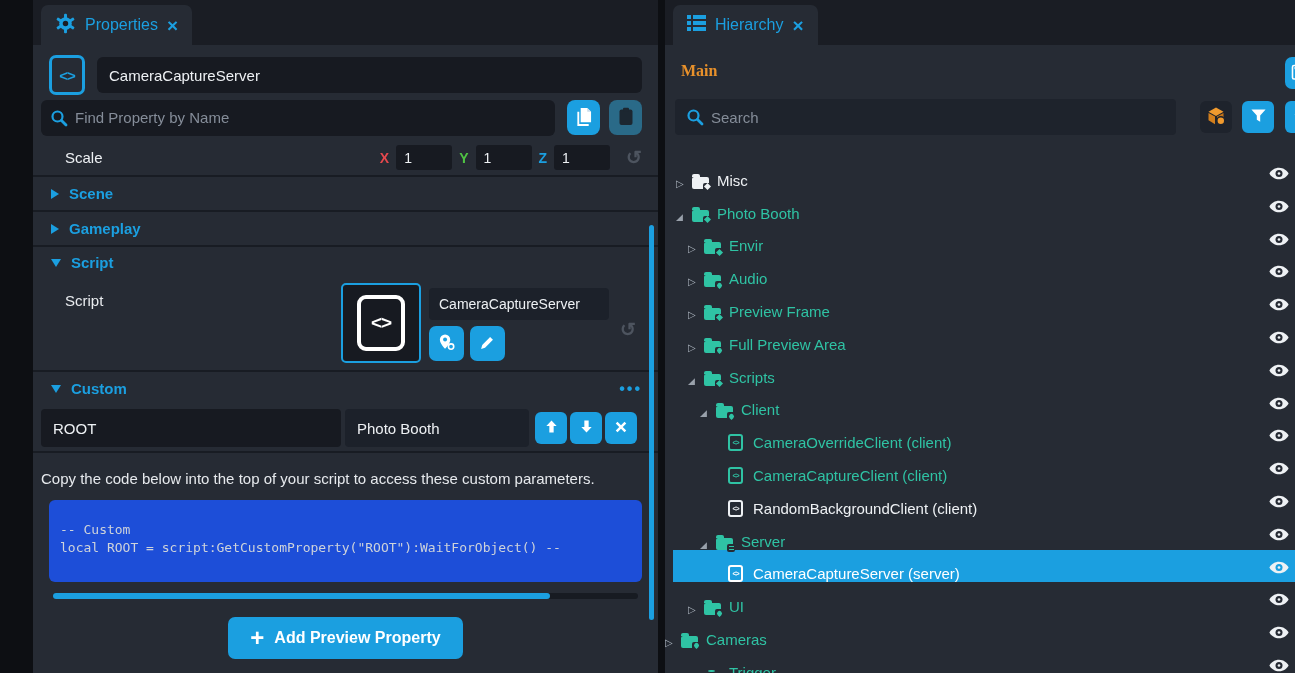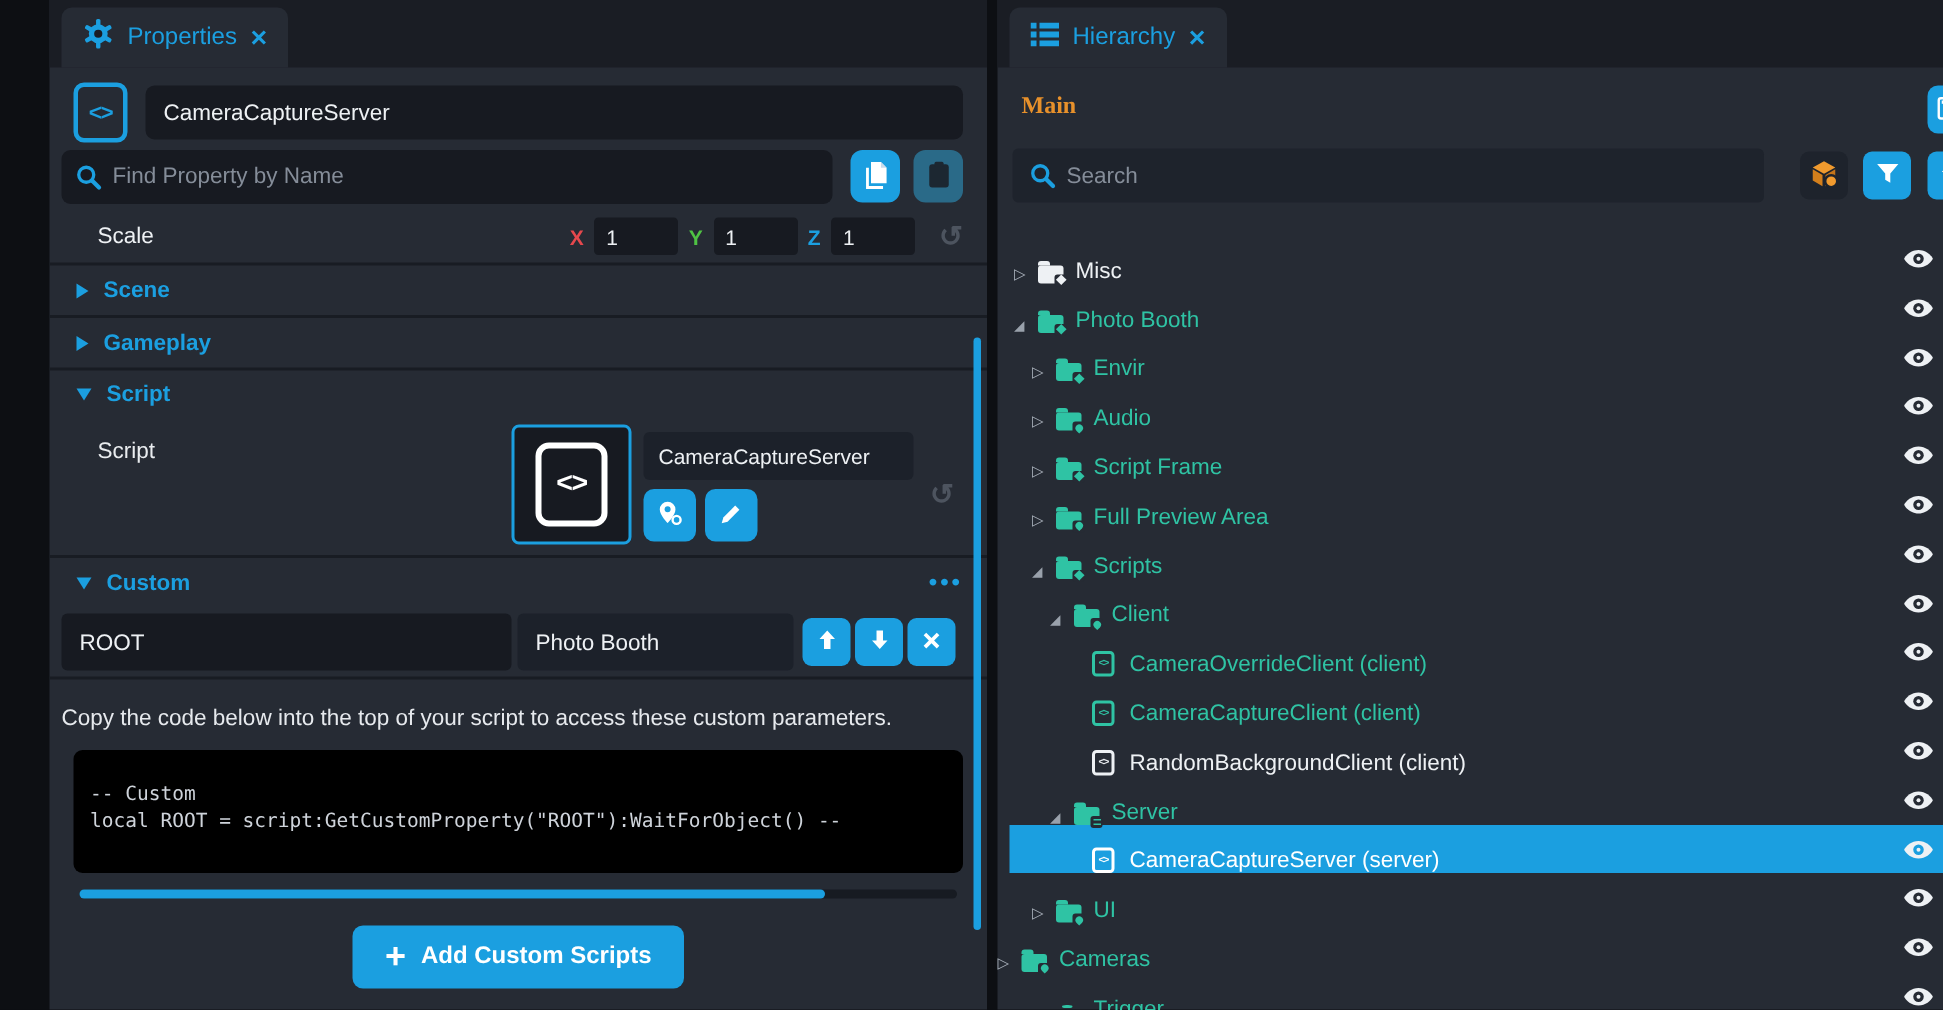--- a/index.html
+++ b/index.html
@@ -86,21 +86,21 @@
     border-bottom:2px solid #181c23; }
   .custom-name { width:300px; height:38px; padding:0 12px; border-radius:4px; }
   .custom-value { width:184px; height:38px; padding:0 12px; border-radius:4px; margin-left:4px;
     background:#1c212a; }
   .custom-btns { display:flex; gap:3px; margin-left:6px; }
   .custom-btns .blue-btn { width:32px; height:32px; border-radius:6px; }
 
   .help-text { padding:15px 20px 4px 8px; font-size:15px; line-height:1.4; color:#e6e9ed;
     max-width:610px; }
 
-  .code-block { margin:7px 16px 0 16px; height:82px; background:#000000; border-radius:6px;
+  .code-block { margin:7px 16px 0 16px; height:82px; background:#1d4ed8; border-radius:6px;
     padding:21px 0 0 11px; font-family:"DejaVu Sans Mono", monospace; font-size:13px;
     line-height:1.35; color:#ced3da; white-space:pre; overflow:hidden; }
 
   .hscroll { margin:11px 20px 0 20px; height:6px; background:#171b22; border-radius:3px;
     position:relative; cursor:pointer; }
   .hscroll .fill { position:absolute; left:0; top:0; bottom:0; width:85%;
     background:#1b9fe0; border-radius:3px; }
 
   .add-row { margin-top:18px; display:flex; justify-content:center; }
   .add-btn { height:42px; padding:0 22px; font-size:16px; font-weight:700; color:#fff;
@@ -315,21 +315,21 @@
   <div class="code-block"><span>-- Custom</span>
 <span>local ROOT = script:GetCustomProperty("ROOT"):WaitForObject() --</span></div>
 
   <div class="hscroll">
       <div class="fill"></div>
     </div>
 
   <div class="add-row">
     <button class="blue-btn add-btn">
       <span class="add-plus">+</span>
-      <span>Add Custom Scripts</span>
+      <span>Add Preview Property</span>
     </button>
   </div>
 
   <div class="vscroll"></div>
 </div>
 
 <div class="panel" id="hier-panel">
   <div class="tabbar">
     <div class="tab">
       <span>
@@ -498,21 +498,21 @@
     </span>
   </div>
 
   <div class="tree-row tone-teal" style="padding-left: 23px;">
     <span class="tarrow collapsed"></span>
     <span class="row-icon">
           <span class="folder">
             <span class="fbadge cube"></span>
           </span>
         </span>
-    <span class="row-label">Script Frame</span>
+    <span class="row-label">Preview Frame</span>
     <span class="row-eye">
       <svg width="20" height="13" viewBox="0 0 24 15">
             <path class="eye-body" d="M12 .5C6.5.5 2 4.2.5 7.5 2 10.8 6.5 14.5 12 14.5s10-3.7 11.5-7C22 4.2 17.5.5 12 .5z"></path>
             <circle class="eye-pupil" cx="12" cy="7.5" r="4.2"></circle>
             <circle class="eye-dot" cx="12" cy="7.5" r="1.6"></circle>
           </svg>
     </span>
     <span class="row-lock">
       <svg width="13" height="17" viewBox="0 0 14 17">
             <path class="lock-shackle" d="M4 8V5.5a3 3 0 0 1 6 0V8" fill="none" stroke-width="2.2"></path>

